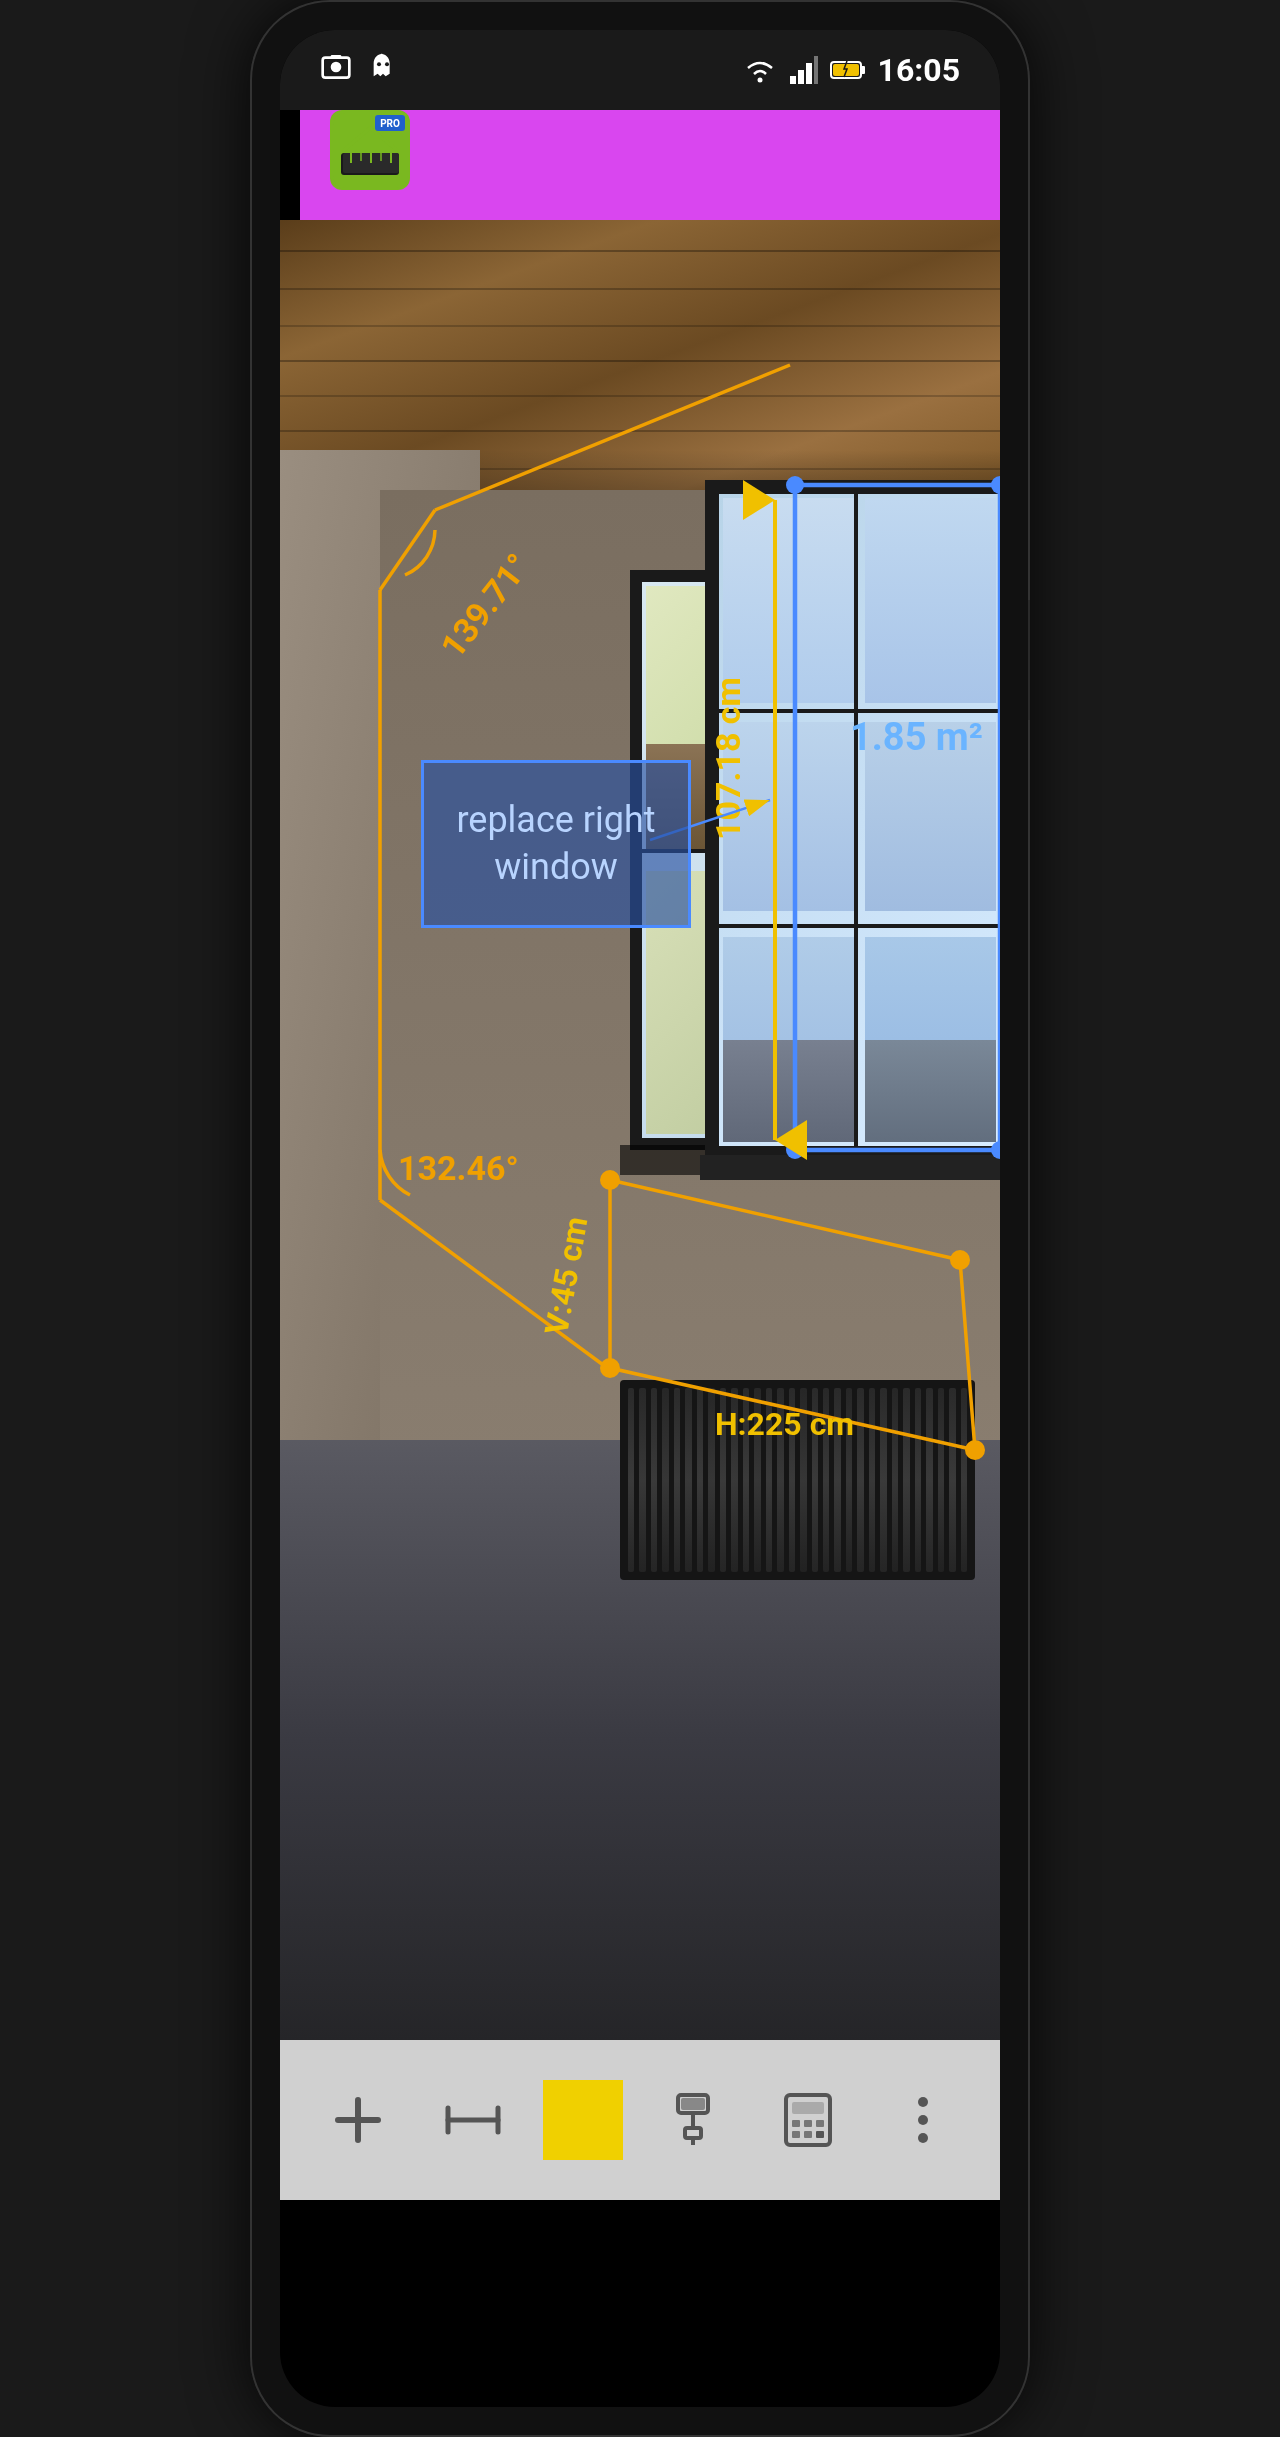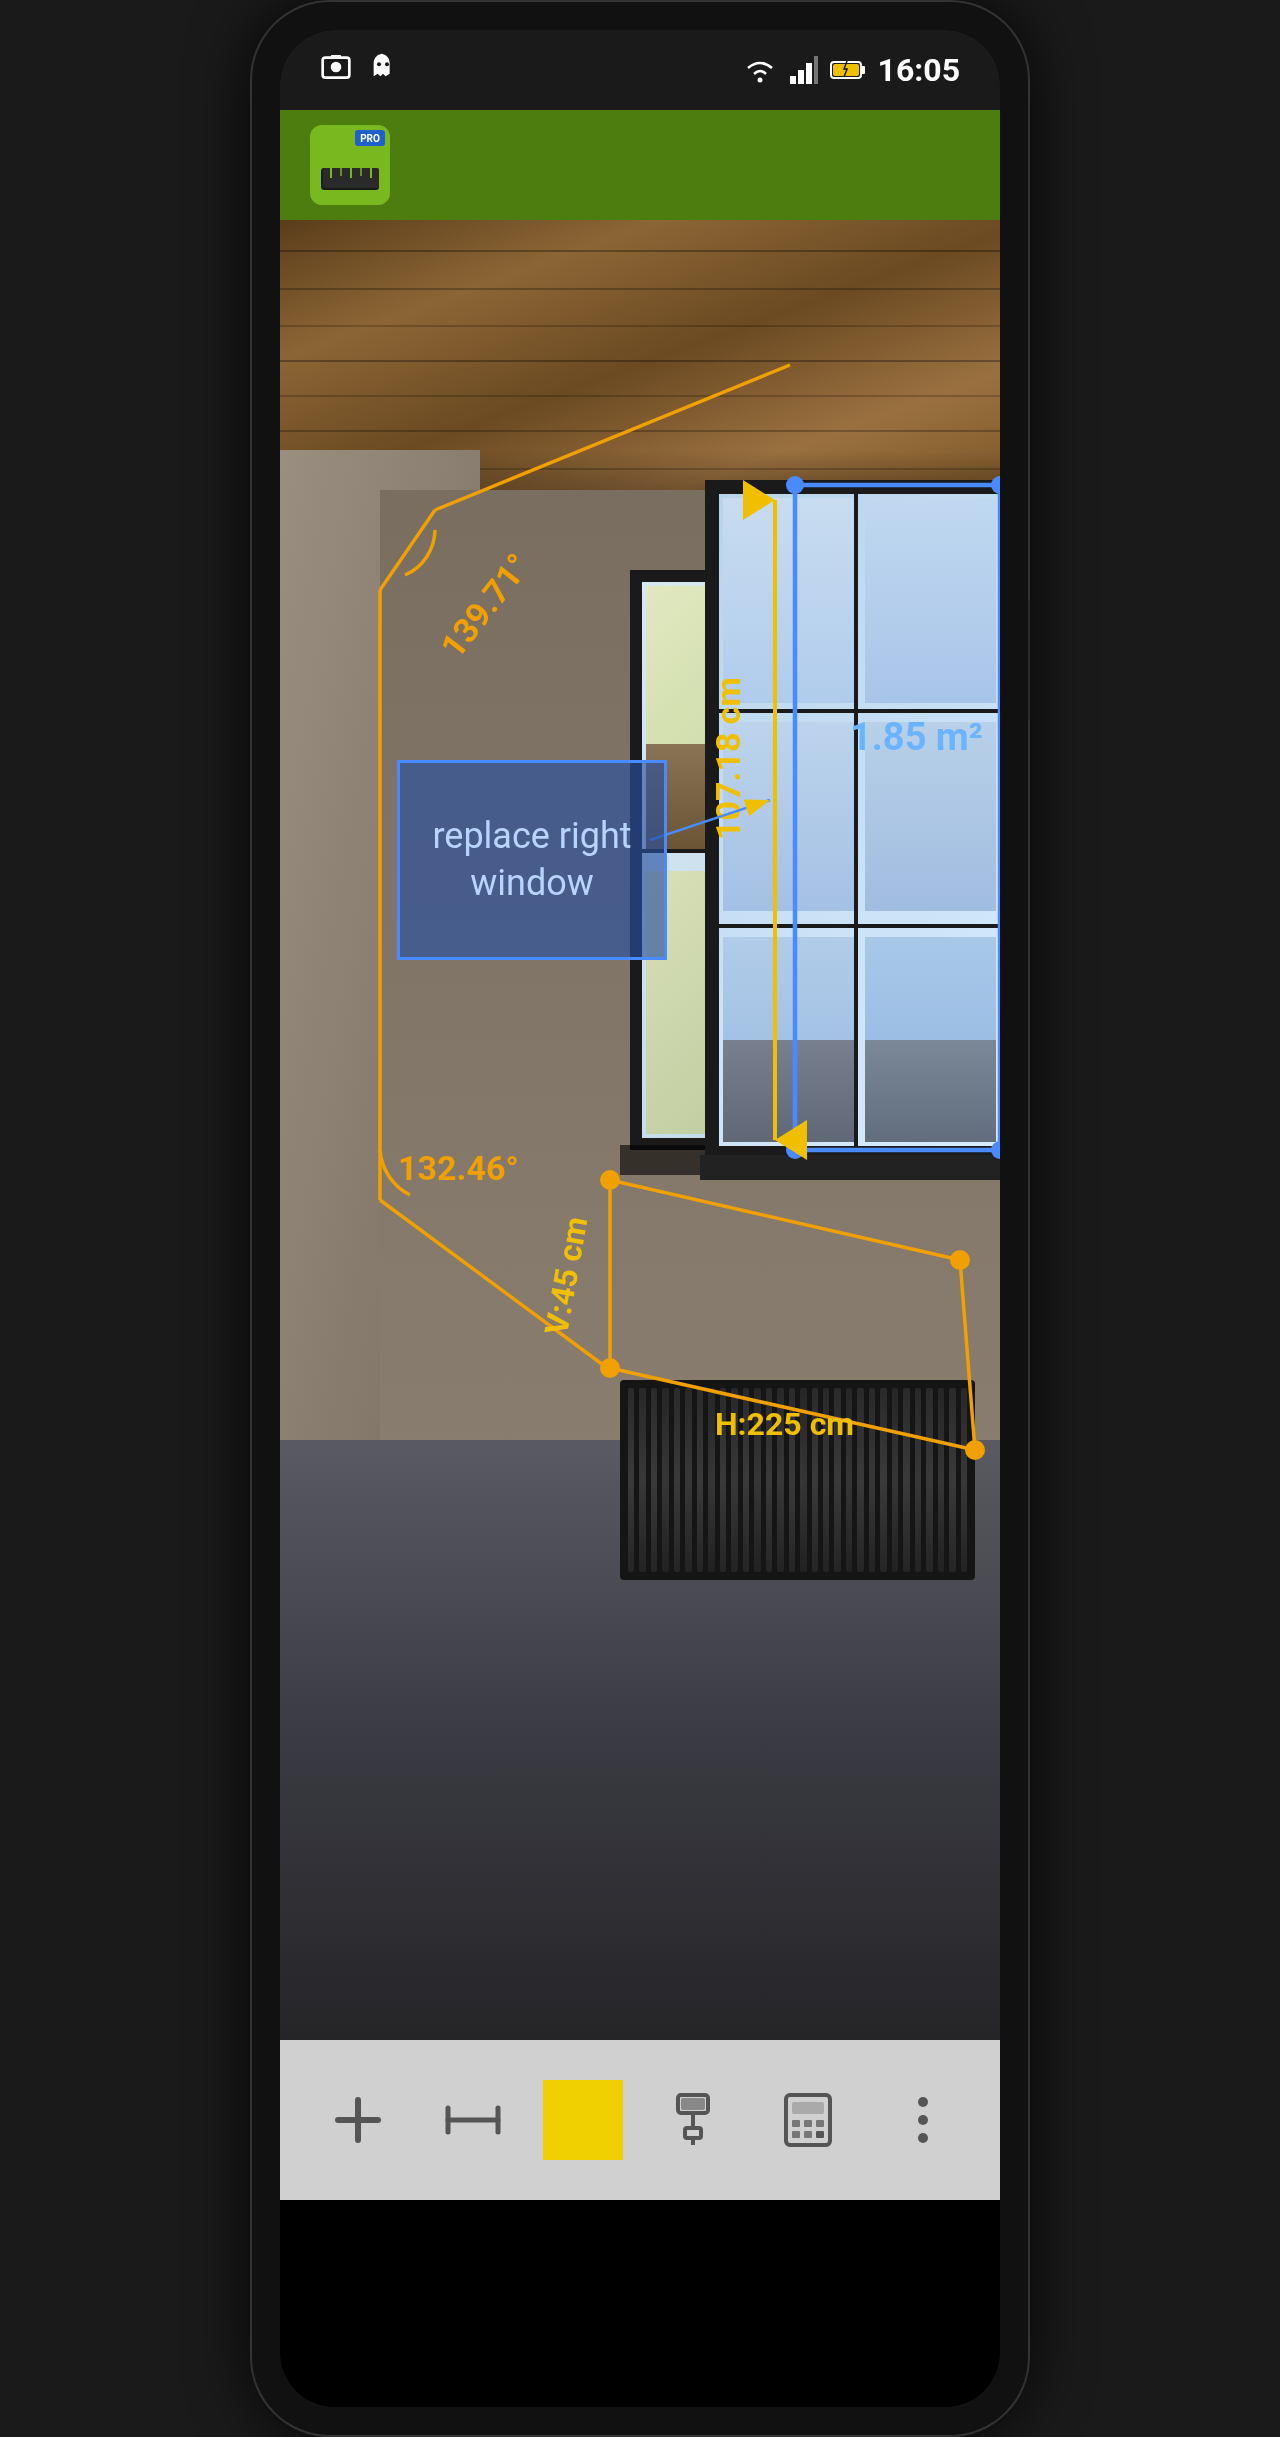--- a/index.html
+++ b/index.html
@@ -75,26 +75,26 @@
     }
 
     .status-time {
       color: white;
       font-size: 32px;
       font-weight: bold;
     }
 
     
     .app-bar {
-      background: #4d7c0f;
+      background: #d946ef;
       height: 110px;
       display: flex;
-      align-items: center;
       padding: 0 30px;
       gap: 20px;
+      margin-left: 20px;
     }
 
     .app-logo {
       width: 80px;
       height: 80px;
       border-radius: 12px;
       background: #7ab820;
       position: relative;
       overflow: hidden;
       display: flex;
@@ -128,23 +128,23 @@
       top: 0; left: 0;
       width: 100%;
       height: 100%;
       pointer-events: none;
     }
 
     
     .label-box {
       position: absolute;
       top: 540px;
-      left: 117px;
+      left: 141px;
       width: 270px;
-      height: 200px;
+      height: 168px;
       border: 3px solid #4a8aff;
       background: rgba(40, 80, 160, 0.65);
       display: flex;
       align-items: center;
       justify-content: center;
       text-align: center;
     }
 
     .label-text {
       color: #b8d4ff;

